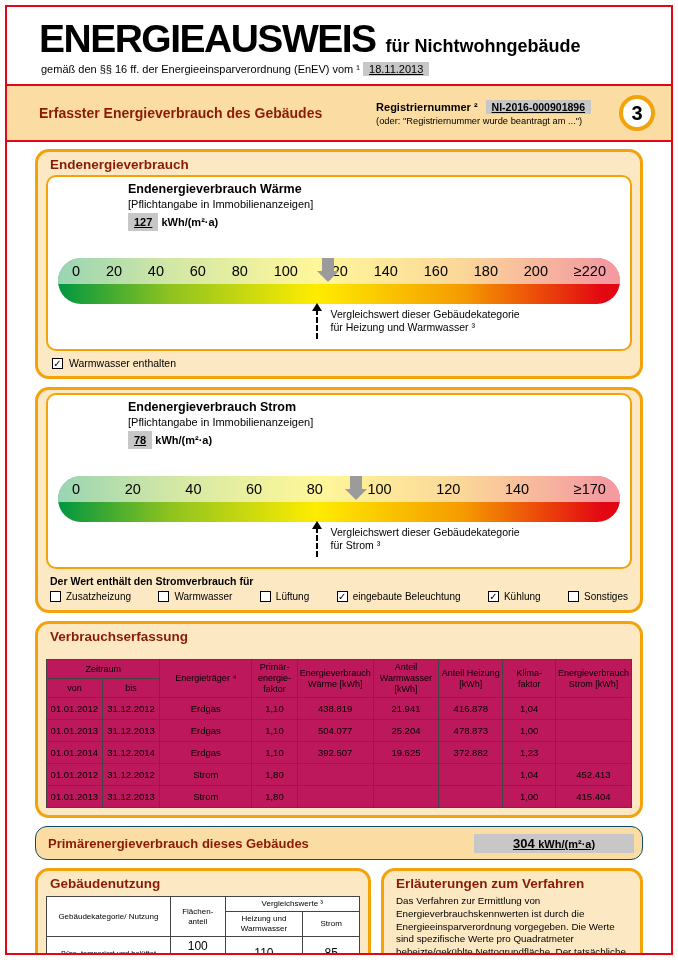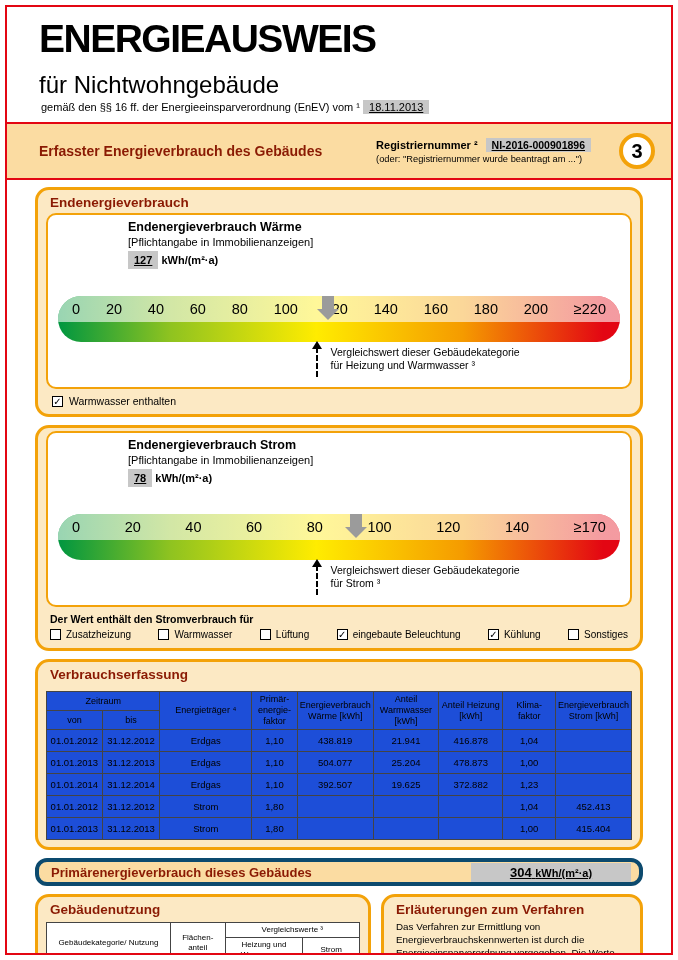--- a/index.html
+++ b/index.html
@@ -2,23 +2,23 @@
 <html><head>
 <meta charset="utf-8">
 <style>
   * { margin:0; padding:0; box-sizing:border-box; }
   html,body { width:678px; height:960px; }
   body { font-family:"Liberation Sans","DejaVu Sans",sans-serif; background:#fff; color:#000; }
   .page { position:absolute; inset:5px; border:2px solid #e30613; background:#fff; overflow:hidden; }
 
   
   .hdr { padding:10px 32px 0 32px; }
-  .hdr-row1 { display:flex; align-items:baseline; gap:10px;flex-direction:column; }
+  .hdr-row1 { display:flex; align-items:baseline; gap:10px; }
   .hdr-title { font-size:39px; font-weight:bold; letter-spacing:-1.5px; }
-  .hdr-sub { font-size:24px; font-weight:normal; }
+  .hdr-sub { font-size:18px; font-weight:bold; }
   .hdr-law { font-size:11px; margin:1px 0 8px 2px; }
   .graybox { background:#c7c7c7; padding:1px 6px; display:inline-block;text-decoration:underline; }
   .redline { height:2px; background:#e30613; }
 
   
   .banner { background:#fbdca2; display:flex; align-items:center; padding:5px 16px 5px 32px; gap:28px; height:54px; }
   .banner-title { font-size:14px; font-weight:bold; color:#8a1a03; flex:1; }
   .reg-line1 { display:flex; gap:8px; align-items:center; }
   .reg-label { font-weight:bold; font-size:11px; white-space:nowrap; }
   .reg-value { font-weight:bold; font-size:10.5px; }
@@ -56,27 +56,27 @@
         line-height:9px; text-align:center; font-size:10px; font-weight:bold; vertical-align:-1px; flex:none; }
   .single-check { margin:6px 0 0 6px; font-size:10.5px; display:flex; align-items:center; gap:6px; }
   .includes-label { font-size:10.5px; font-weight:bold; margin:6px 0 4px 4px; }
   .cb-row { display:flex; justify-content:space-between; padding:0 4px 1px; font-size:10px; }
   .cb-item { display:flex; align-items:center; gap:5px; }
 
   .watermark { position:absolute; left:0; right:0; top:74px; text-align:center; font-size:40px; letter-spacing:1px;
                color:#777; opacity:.5; z-index:5; pointer-events:none; white-space:nowrap; }
 
   
-  .vtable { width:100%; border-collapse:collapse; background:#1d4ed8; margin-top:6px; }
+  .vtable { width:100%; border-collapse:collapse; background:#be185d; margin-top:12px; }
   .vtable th,.vtable td { border:1px solid #444; text-align:center; padding:2px 2px; font-weight:normal; }
   .vtable th { font-size:9px; line-height:11px; }
   .vtable td { height:22px; font-size:9.5px; }
 
   
-  .primaer-band { border:4px solid #0c4a6e; border-radius:12px; background:#fbdca2; height:28px;
+  .primaer-band { border:1px solid #0c4a6e; border-radius:12px; background:#fbdca2; height:34px;
                   display:flex; align-items:center; padding:0 8px 0 12px; margin-bottom:8px; }
   .band-title { font-size:13px; font-weight:bold; color:#8a1a03; flex:1; }
   .band-value { width:160px; text-align:center; font-weight:bold; font-size:13px; padding:2px 4px; }
   .band-unit { font-size:11px; font-weight:bold; }
 
   
   .bottom { display:flex; gap:10px; margin-bottom:6px; align-items:stretch; }
   .gnbox { width:336px; }
   .erbox { flex:1; }
   .gtable { width:100%; border-collapse:collapse; background:#fff; margin-top:2px; }

